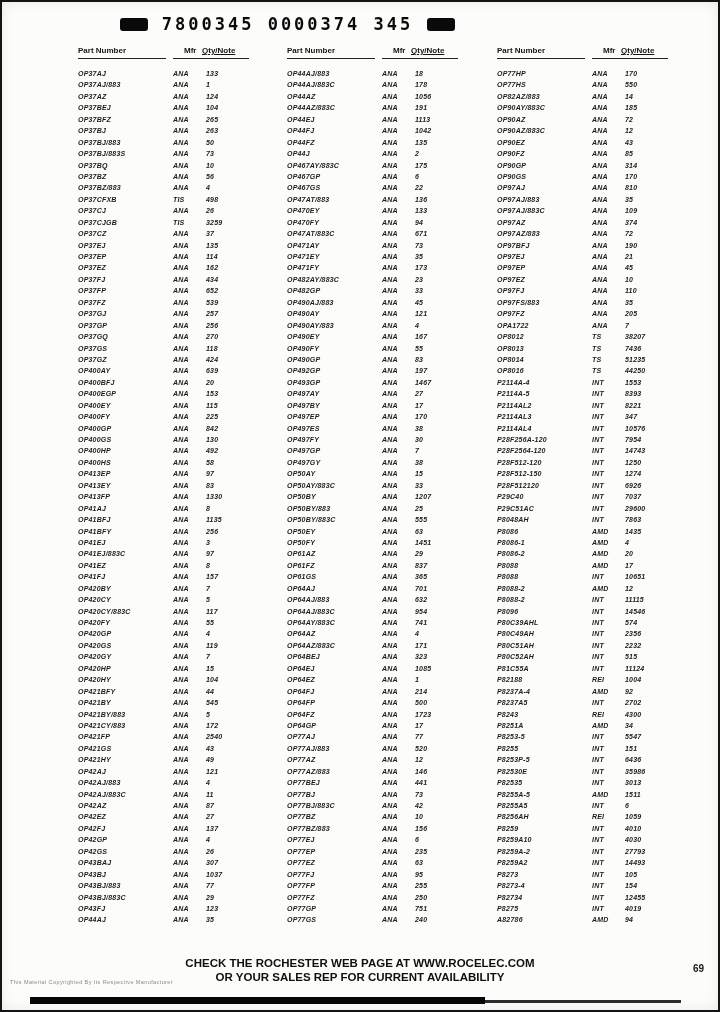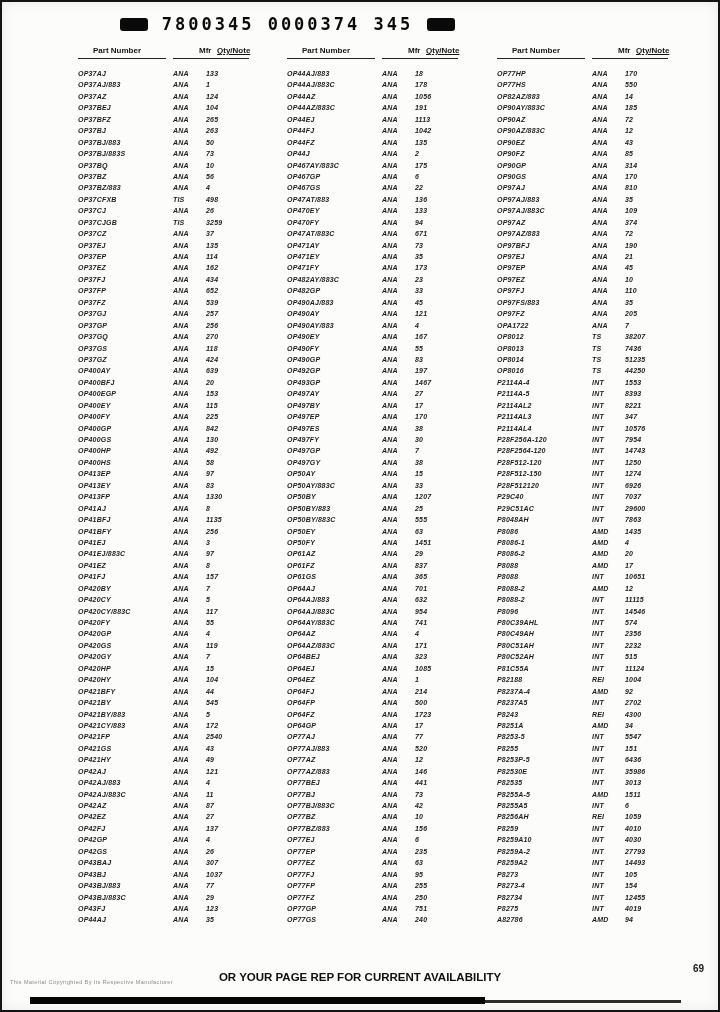--- a/index.html
+++ b/index.html
@@ -26,21 +26,21 @@
     font-family:"DejaVu Sans Mono", monospace;
     font-size:17px;font-weight:bold;letter-spacing:3px;color:#0a0a0a;
     filter:blur(0.3px);
   }
   
   .col{position:absolute;top:46px;width:200px;}
   .col1{left:78px;} .col2{left:287px;} .col3{left:497px;}
   .colhead{position:relative;height:24px;}
   .h{
     position:absolute;top:0;font-size:8px;font-weight:bold;color:#161616;
-    white-space:nowrap;filter:blur(0.25px);margin-left:15px;
+    white-space:nowrap;filter:blur(0.25px);
   }
   .hp{left:0;}
   .hm{left:106px;}
   .hq{left:124px;text-decoration:underline;}
   .ul{position:absolute;height:1px;background:#222;top:12px;}
   .ulp{left:0;width:88px;}
   .ulm{left:95px;width:76px;}
   .rows{position:relative;filter:blur(0.3px);}
   .row{position:relative;height:11.45px;}
   .c{
@@ -1233,20 +1233,21 @@
           <span class="c c2">4019</span>
         </div>
         <div class="row">
           <span class="c c0">A82786</span>
           <span class="c c1">AMD</span>
           <span class="c c2">94</span>
         </div>
       </div>
   </div>
 
-  <div class="footline fl2">OR YOUR PAGE REP FOR CURRENT AVAILABILITY</div>
+  <div class="footline fl1">CHECK THE ROCHESTER WEB PAGE AT WWW.ROCELEC.COM</div>
+  <div class="footline fl2">OR YOUR SALES REP FOR CURRENT AVAILABILITY</div>
   <div class="copyright">This Material Copyrighted By Its Respective Manufacturer</div>
   <div class="pagenum">69</div>
 
   <div class="barthick"></div>
   <div class="barthin"></div>
 
 </div>
 
 </body></html>

